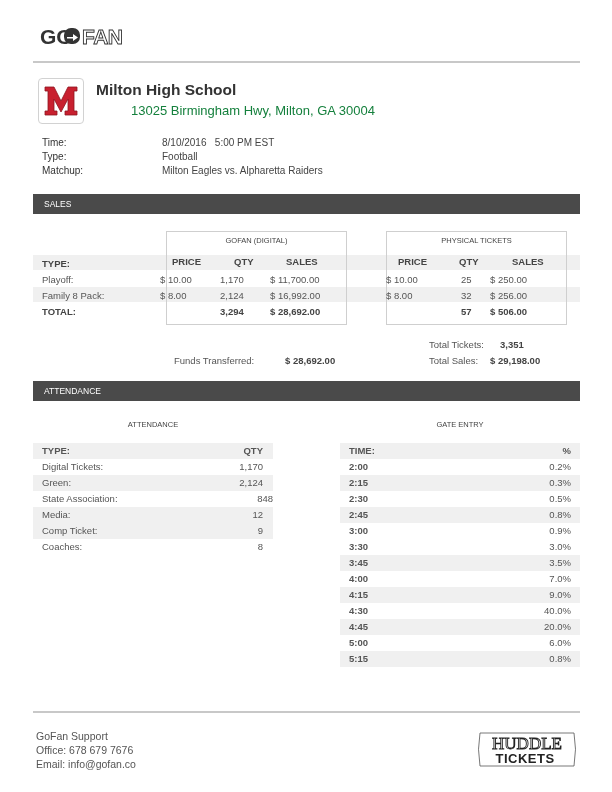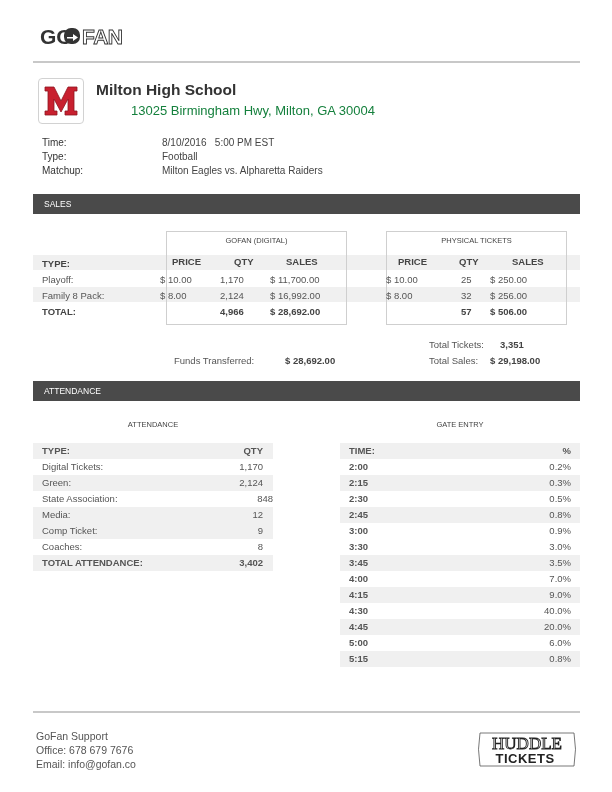--- a/index.html
+++ b/index.html
@@ -90,21 +90,21 @@
 <div class="abs t b" style="left:172px; top:256px">PRICE</div>
 <div class="abs t b" style="left:234px; top:256px">QTY</div>
 <div class="abs t b" style="left:286px; top:256px">SALES</div>
 
 <div class="abs t r" style="left:160px; width:44px; top:274px">$ 10.00</div>
 <div class="abs t r" style="left:220px; width:41px; top:274px">1,170</div>
 <div class="abs t r" style="left:270px; width:71px; top:274px">$ 11,700.00</div>
 <div class="abs t r" style="left:160px; width:44px; top:290px">$ 8.00</div>
 <div class="abs t r" style="left:220px; width:41px; top:290px">2,124</div>
 <div class="abs t r" style="left:270px; width:71px; top:290px">$ 16,992.00</div>
-<div class="abs t b r" style="left:220px; width:41px; top:306px">4,966</div>
+<div class="abs t b r" style="left:220px; width:41px; top:306px">3,294</div>
 <div class="abs t b r" style="left:270px; width:71px; top:306px">$ 28,692.00</div>
 
 <div class="abs t b" style="left:398px; top:256px">PRICE</div>
 <div class="abs t b" style="left:459px; top:256px">QTY</div>
 <div class="abs t b" style="left:512px; top:256px">SALES</div>
 
 <div class="abs t r" style="left:386px; width:44px; top:274px">$ 10.00</div>
 <div class="abs t" style="left:461px; top:274px">25</div>
 <div class="abs t r" style="left:490px; width:62px; top:274px">$ 250.00</div>
 <div class="abs t r" style="left:386px; width:44px; top:290px">$ 8.00</div>
@@ -147,24 +147,20 @@
     <span style="right:10px">12</span>
   </div>
   <div class="arow alt" style="position:relative">
     <span style="left:9px">Comp Ticket:</span>
     <span style="right:10px">9</span>
   </div>
   <div class="arow" style="position:relative">
     <span style="left:9px">Coaches:</span>
     <span style="right:10px">8</span>
   </div>
-  <div class="arow alt" style="position:relative">
-    <span class="b" style="left:9px">TOTAL ATTENDANCE:</span>
-    <span class="b" style="right:10px">3,402</span>
-  </div>
 </div>
 
 <div class="abs" style="left:340px; top:443px; width:240px">
   <div class="arow alt" style="position:relative">
     <span class="b" style="left:9px">TIME:</span>
     <span class="b" style="right:9px">%</span>
   </div>
   <div class="arow" style="position:relative">
       <span class="b" style="left:9px">2:00</span>
       <span style="right:9px">0.2%</span>

